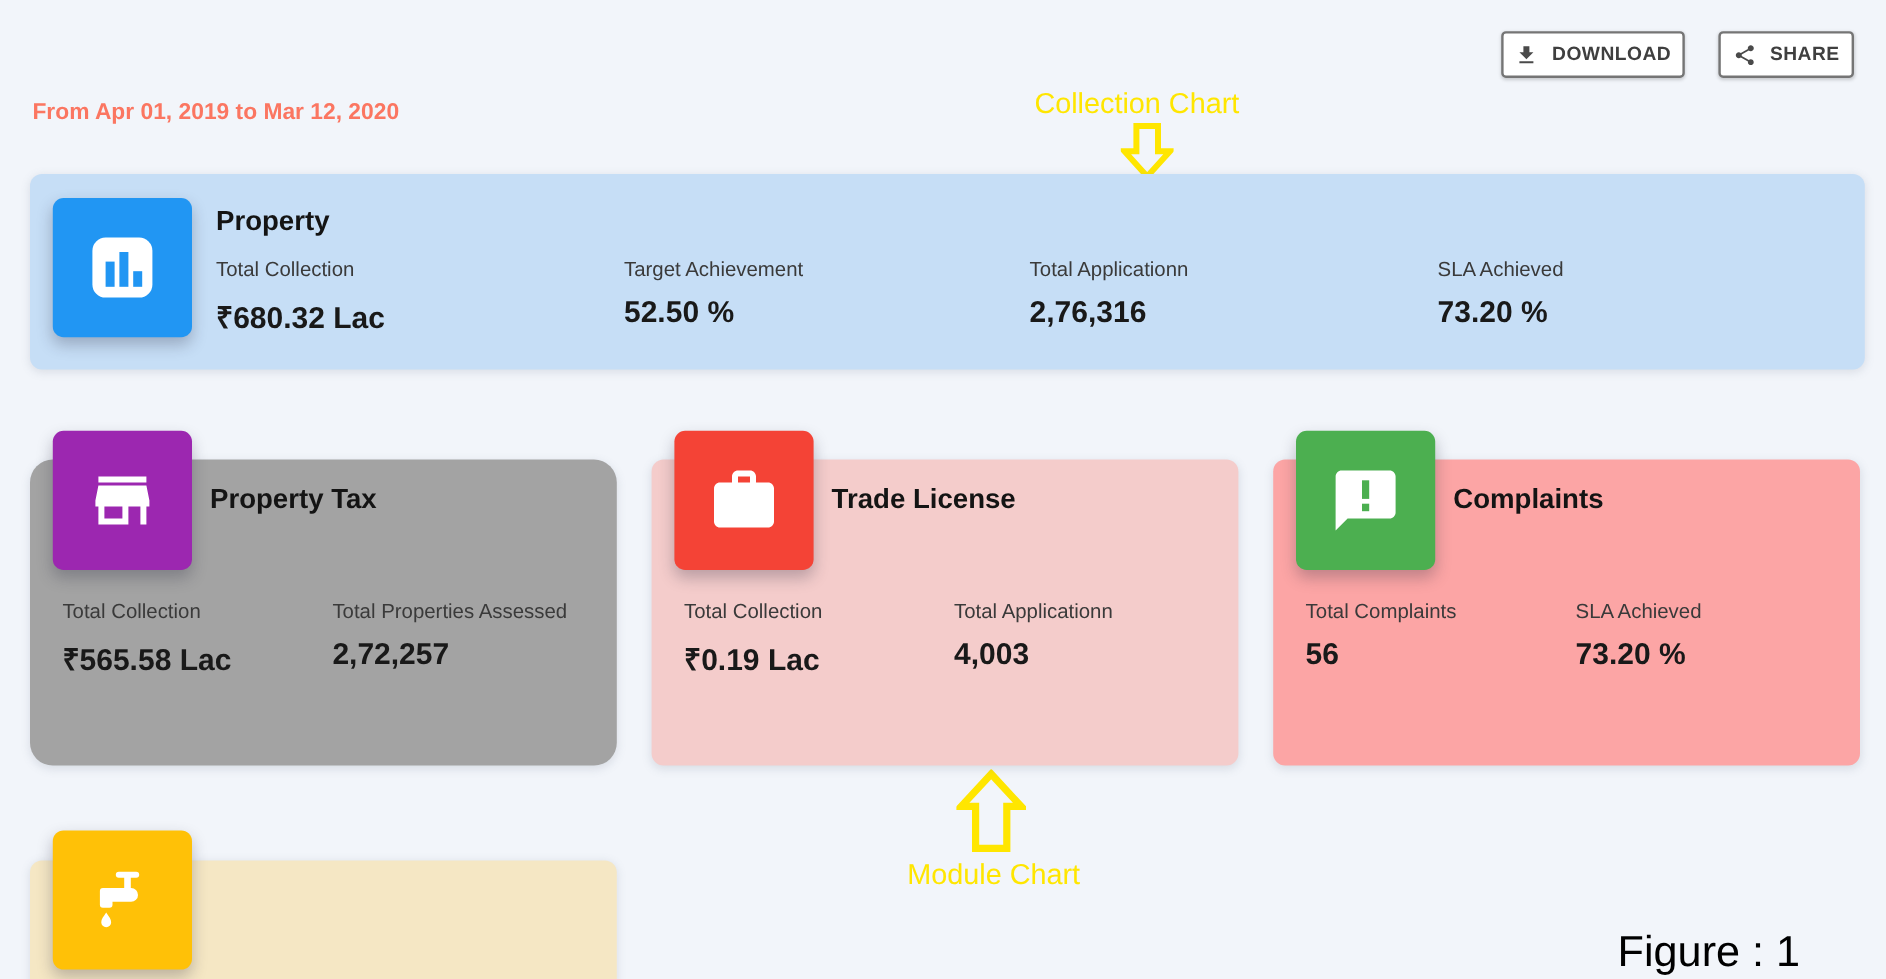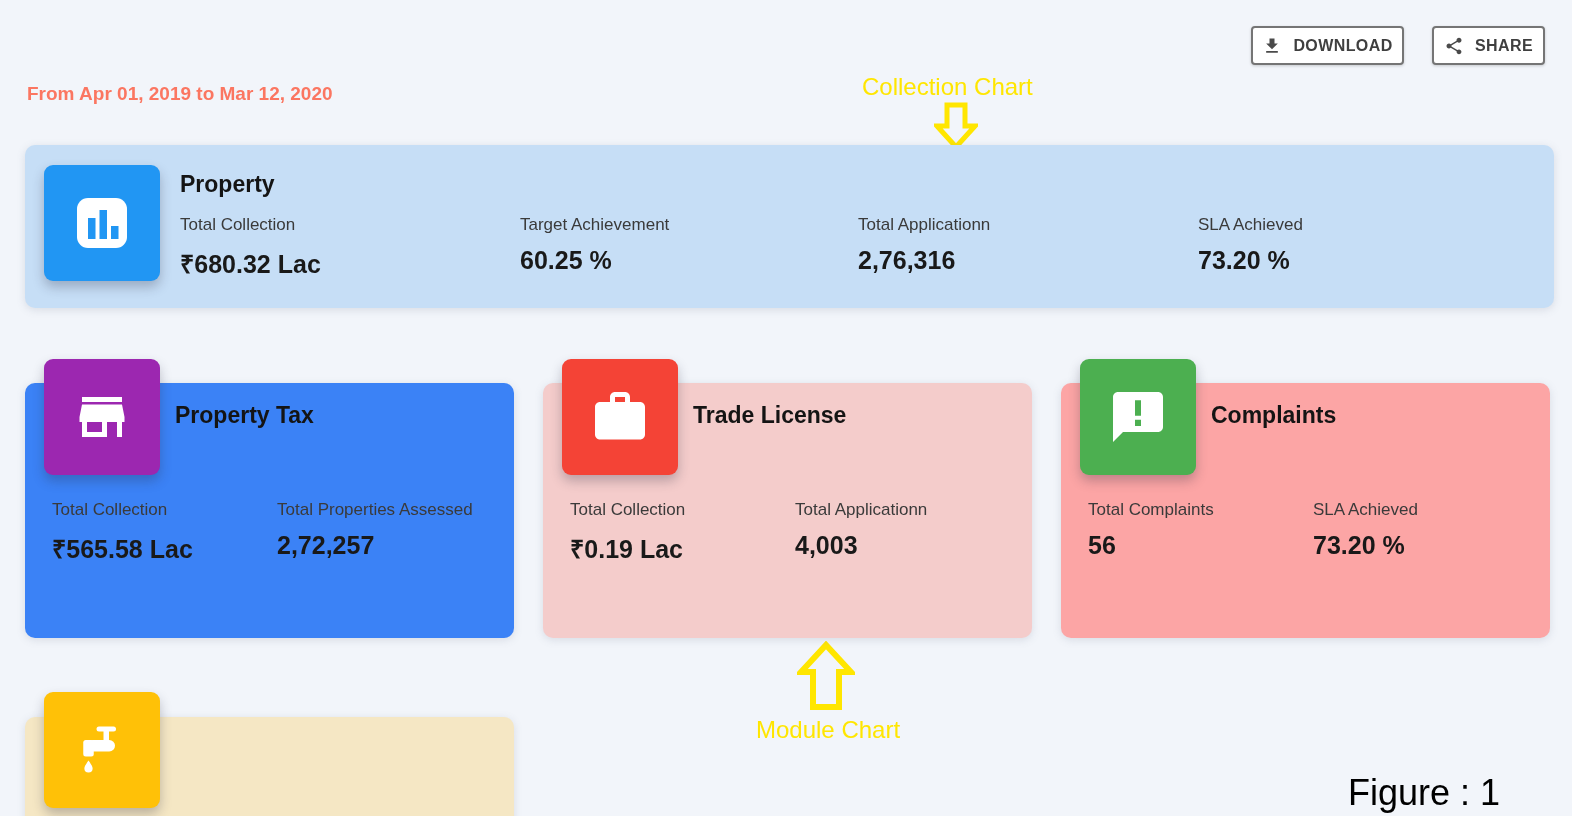--- a/index.html
+++ b/index.html
@@ -100,28 +100,28 @@
         <rect x="33" y="33" width="50" height="50" rx="11" fill="#ffffff"></rect>
         <rect x="44" y="53" width="7.5" height="21" fill="currentColor"></rect>
         <rect x="55.5" y="45" width="7.5" height="29" fill="currentColor"></rect>
         <rect x="67" y="61" width="7.5" height="13" fill="currentColor"></rect>
       </svg>
     </div>
     <div class="card-title">Property</div>
     <div class="metric-label ov-label ov-col1">Total Collection</div>
     <div class="metric-value ov-value ov-col1">₹680.32 Lac</div>
     <div class="metric-label ov-label ov-col2">Target Achievement</div>
-    <div class="metric-value ov-value ov-col2">60.25 %</div>
+    <div class="metric-value ov-value ov-col2">52.50 %</div>
     <div class="metric-label ov-label ov-col3">Total Applicationn</div>
     <div class="metric-value ov-value ov-col3">2,76,316</div>
     <div class="metric-label ov-label ov-col4">SLA Achieved</div>
     <div class="metric-value ov-value ov-col4">73.20 %</div>
   </div>
 
-  <div class="card module-card mod-1" style="background: #3b82f6;">
+  <div class="card module-card mod-1" style="background: #a3a3a3; border-radius: 19px;">
     <div class="tile-icon" style="background: rgb(156, 39, 176); color: rgb(156, 39, 176);">
       <svg viewBox="0 0 24 24">
           <path fill="#ffffff" d="M20 4H4v2h16V4zm1 10v-2l-1-5H4l-1 5v2h1v6h10v-6h4v6h2v-6h1zm-9 4H6v-4h6v4z"></path>
         </svg>
     </div>
     <div class="card-title">Property Tax</div>
     <div class="metric-label m-label m-col1">Total Collection</div>
     <div class="metric-value m-value m-col1">₹565.58 Lac</div>
     <div class="metric-label m-label m-col2">Total Properties Assessed</div>
     <div class="metric-value m-value m-col2">2,72,257</div>

